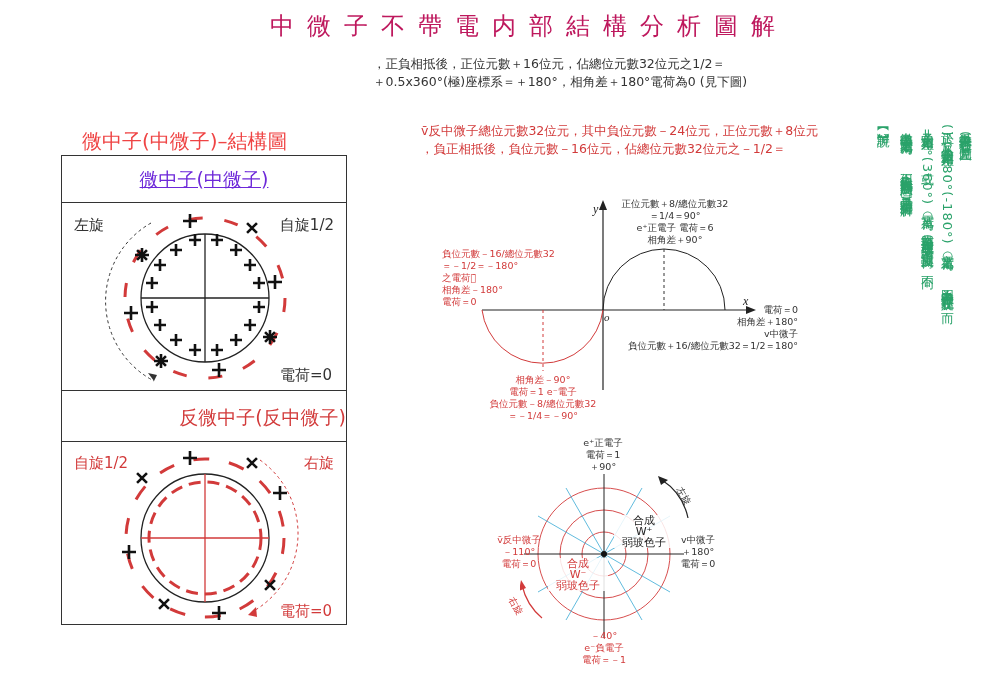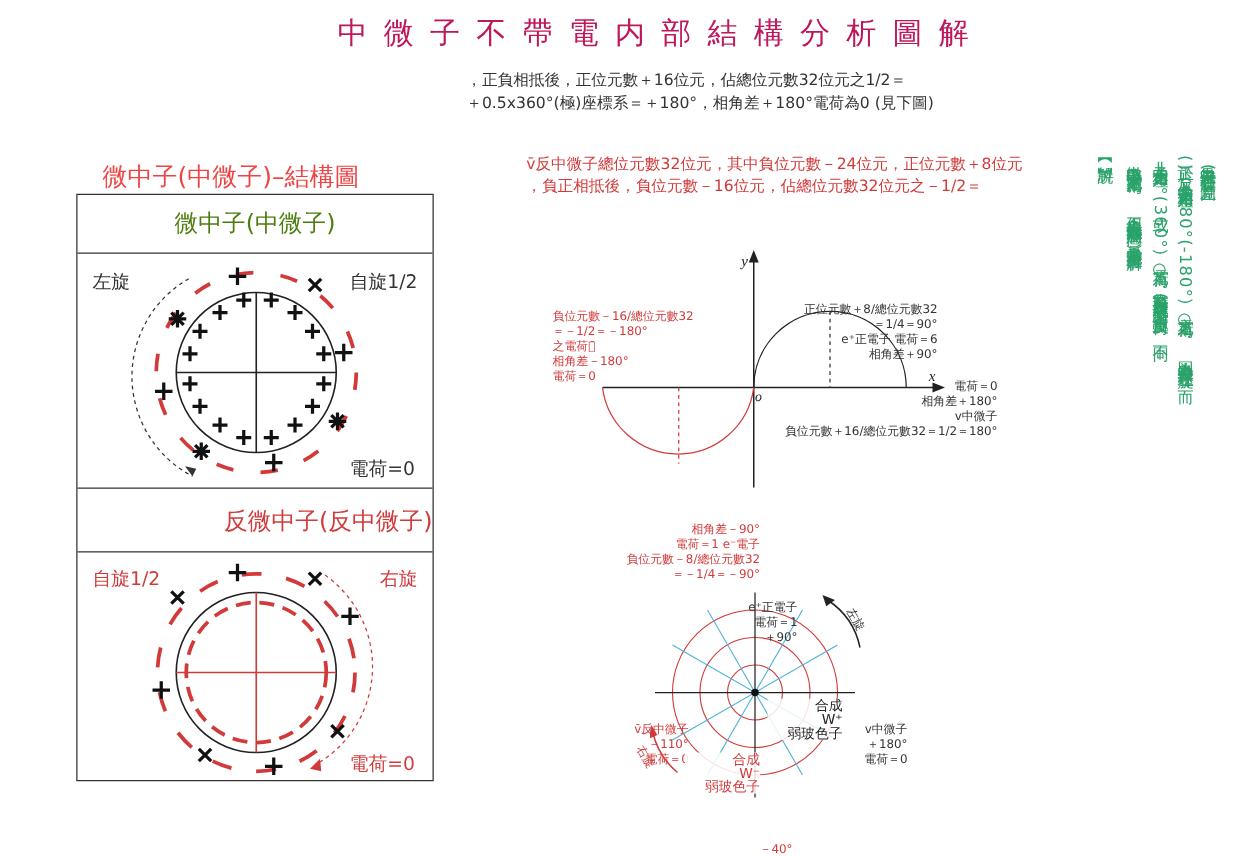--- a/index.html
+++ b/index.html
@@ -5,27 +5,27 @@
   html,body{margin:0;padding:0;background:#ffffff;}
   body{width:1005px;height:685px;position:relative;overflow:hidden;font-family:"DejaVu Sans","Liberation Sans",sans-serif;color:#222;}
   .abs{position:absolute;}
   .title{left:270px;top:10px;font-size:24px;letter-spacing:13px;color:#be185d;white-space:nowrap;}
   .para{font-size:12.5px;line-height:18px;white-space:nowrap;}
   .para.black{left:373px;top:55px;color:#333;}
   .para.red{left:373px;top:122px;color:#d23a3a;margin-left:48px;}
   .left-title{left:82px;top:128px;font-size:20px;color:#ef4444;white-space:nowrap;}
   .panel{left:61px;top:155px;width:286px;height:470px;border:1.5px solid #333;box-sizing:border-box;}
   .panel-head{position:absolute;left:0;width:100%;text-align:center;font-size:19px;border-bottom:1.5px solid #333;box-sizing:border-box;}
-  .ph1{top:0;height:47px;line-height:47px;color:#4d7c0f;}
+  .ph1{top:0;height:47px;line-height:47px;color:#6d28d9;text-decoration:underline;}
   .ph2{top:234px;height:52px;line-height:52px;color:#d23a3a;border-top:1.5px solid #333;text-align:right;}
   .lbl{font-size:15px;white-space:nowrap;}
   .svgwrap{position:absolute;}
   .vcol{position:absolute;writing-mode:vertical-rl;font-size:13px;line-height:15px;color:#2aa26a;white-space:nowrap;letter-spacing:1px;}
   .small{font-size:9.5px;white-space:nowrap;line-height:12px;}
-  .c{text-align:right;margin-top:44px;}
+  .c{text-align:center;}
   .redt{color:#d23a3a;}
   .blk{color:#333;}
 </style>
 </head>
 <body>
 
 <div class="abs title">中微子不帶電内部結構分析圖解</div>
 
 <div class="abs para black">
   <div>，正負相抵後，正位元數＋16位元，佔總位元數32位元之1/2＝</div>

